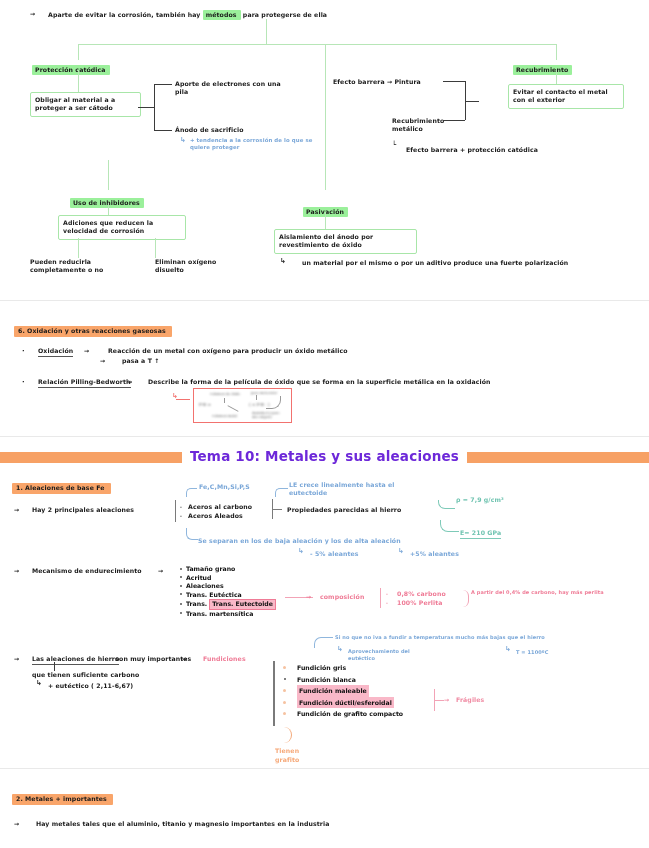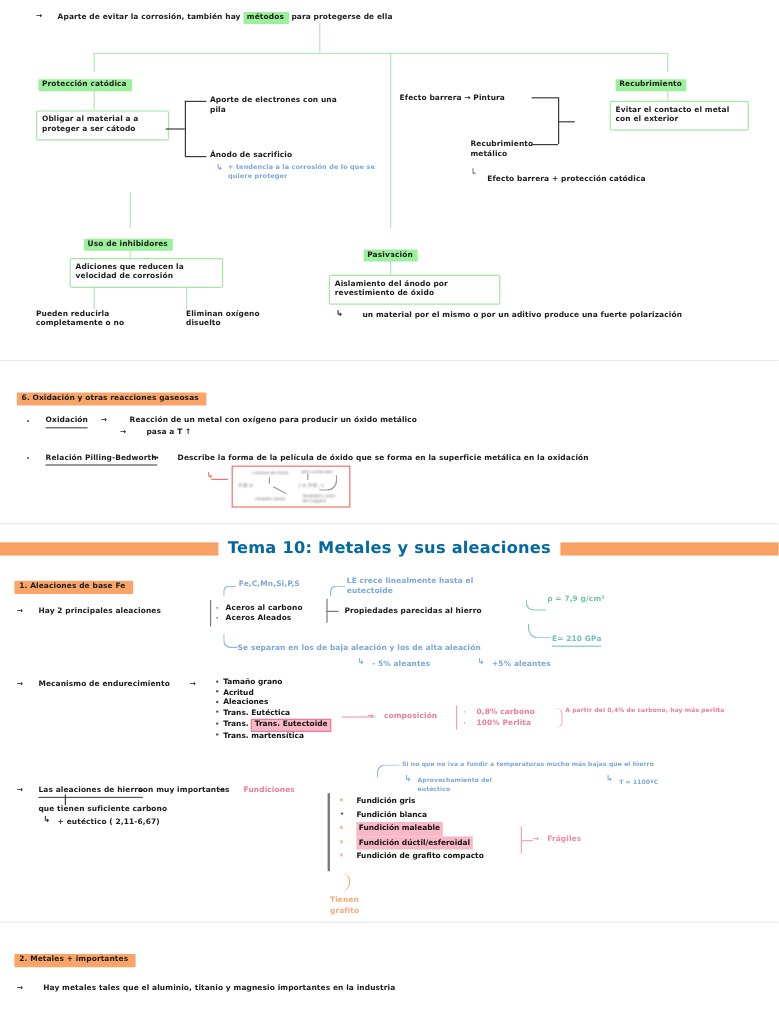--- a/index.html
+++ b/index.html
@@ -25,21 +25,21 @@
   .pink{color:#f08ba3;font-weight:700;}
   .pinkd{color:#ef7b96;font-weight:700;}
   .orange-t{color:#f6a878;font-weight:700;}
   .ln{position:absolute;background:#b7e6b7;}
   .ln-dark{position:absolute;background:#3b3b3b;}
   .ln-pink{position:absolute;background:#f2a3b6;}
   .ln-gray{position:absolute;background:#7a7a7a;}
   .title-bar{position:absolute;left:0;top:452px;width:649px;height:11px;background:#f7a165;}
   .title-wrap{position:absolute;left:0;top:446px;width:649px;text-align:center;}
   .title-text{display:inline-block;background:#ffffff;padding:0 8px;font-size:13.5px;font-weight:700;
-      font-family:"DejaVu Sans","Liberation Sans",sans-serif;color:#0369a1;letter-spacing:.2px;}
+      font-family:"DejaVu Sans","Liberation Sans",sans-serif;color:#6d28d9;letter-spacing:.2px;}
   .fbox{position:absolute;border:1.3px solid #f2726f;background:#fff;}
   .fblur{position:absolute;filter:blur(.9px);font-size:3.4px;color:#555;line-height:4.4px;white-space:pre;font-family:"DejaVu Serif",serif;}
   .sep{position:absolute;background:#e9e9e9;height:1px;}
   .lhook{font-size:7px;line-height:7px;font-weight:700;}
   ul.plain{margin:0;padding:0;list-style:none;}
   ul.plain li{font-size:6.2px;line-height:8.6px;font-weight:700;white-space:nowrap;}
   .dotg{display:inline-block;width:3px;height:3px;border-radius:50%;background:#f6c2a0;margin-right:3px;vertical-align:1px;}
   .dotp{display:inline-block;width:2px;height:2px;border-radius:50%;background:#555;margin-right:4px;vertical-align:1.5px;}
 </style>
 </head>

